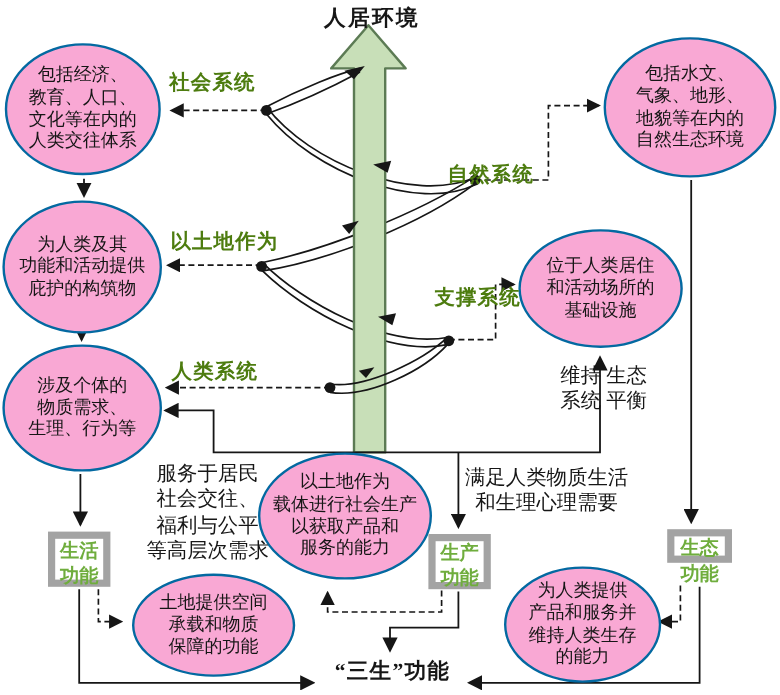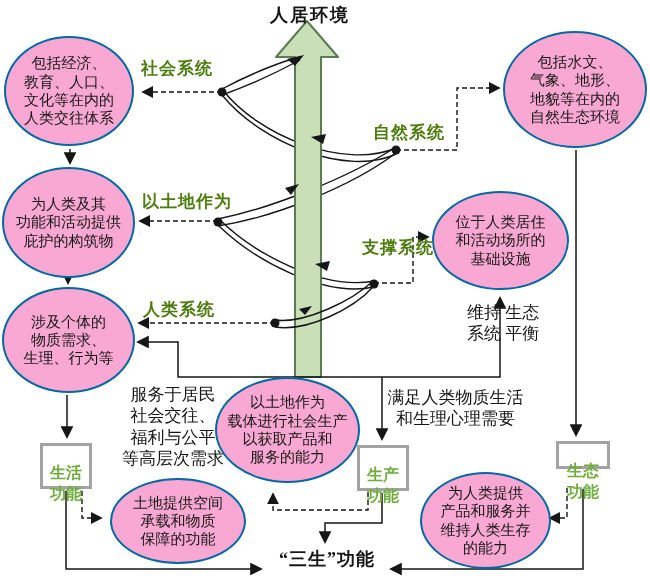--- a/index.html
+++ b/index.html
@@ -13,23 +13,23 @@
     background:#f9a8d4;border:2px solid #0369a1;
     display:flex;align-items:center;justify-content:center;
     text-align:center;white-space:pre-line;font-size:15px;line-height:1.22;
     z-index:2;
   }
   .syslabel{
     position:absolute;font-size:17px;font-weight:bold;color:#4d7c0f;
     white-space:pre;z-index:3;letter-spacing:1px;
   }
   .fbox{
-    position:absolute;box-sizing:border-box;background:#fff;border:3px solid #a3a3a3;
+    position:absolute;box-sizing:border-box;background:#fff;border:6px solid #a3a3a3;
     color:#6fad3d;font-size:16px;font-weight:bold;text-align:center;
-    white-space:pre-line;line-height:1.3;z-index:3;padding-top:17px;
+    white-space:pre-line;line-height:1.3;z-index:3;padding-top:1px;
   }
   .note{
     position:absolute;font-size:17px;text-align:center;white-space:pre-line;
     line-height:1.25;z-index:3;
   }
   .title{
     position:absolute;font-size:18px;text-align:center;letter-spacing:2px;
     z-index:3;font-weight:bold;
   }
 </style>
@@ -125,21 +125,21 @@
 服务的能力</div>
   <div class="ell" style="left:110px;top:478px;width:136px;height:86px;">土地提供空间
 承载和物质
 保障的功能</div>
   <div class="ell" style="left:420px;top:472px;width:131px;height:97px;">为人类提供
 产品和服务并
 维持人类生存
 的能力</div>
 
   <div class="syslabel" style="left:141px;top:57px;">社会系统</div>
-  <div class="syslabel" style="left:373px;top:121px;">自然系统</div>
+  <div class="syslabel" style="left:373px;top:134px;">自然系统</div>
   <div class="syslabel" style="left:142px;top:190px;">以土地作为</div>
   <div class="syslabel" style="left:362px;top:208px;margin-top:28px;">支撑系统</div>
   <div class="syslabel" style="left:143px;top:298px;">人类系统</div>
 
   <div class="fbox" style="left:40px;top:443px;width:52px;height:46px;">生活
 功能</div>
   <div class="fbox" style="left:357px;top:445px;width:52px;height:46px;">生产
 功能</div>
   <div class="fbox" style="left:556px;top:441px;width:54px;height:28px;">生态
 功能</div>

